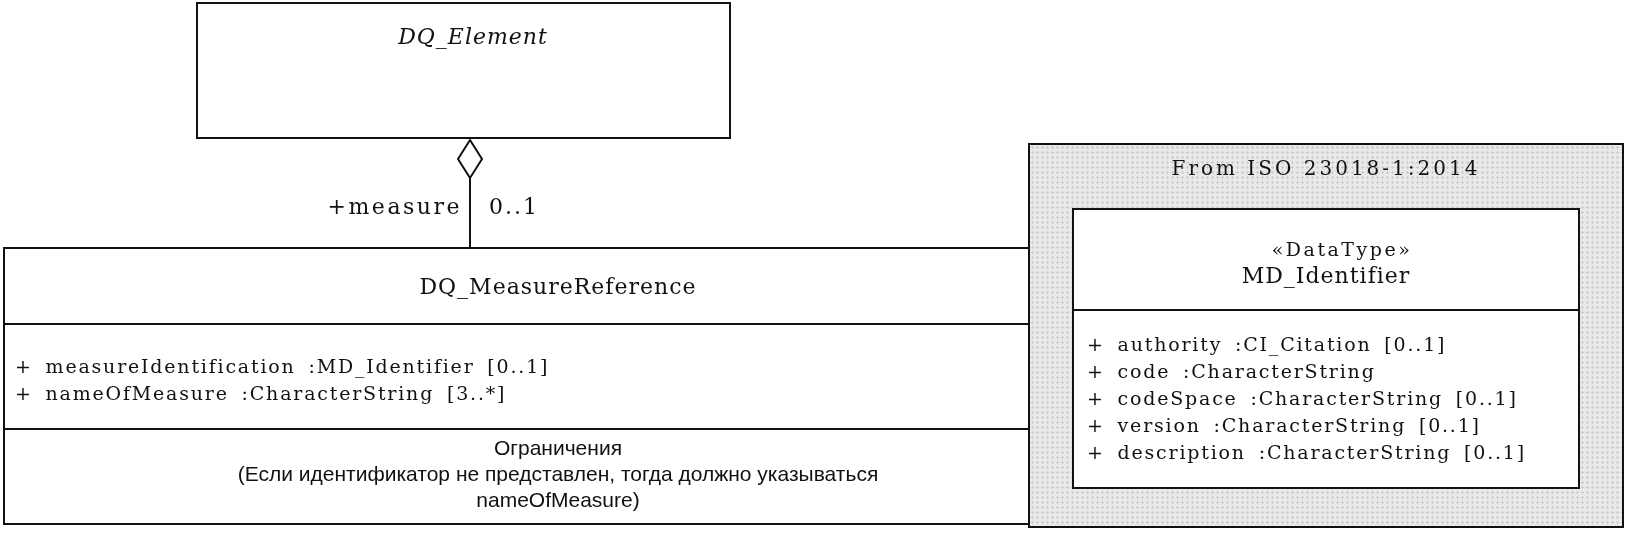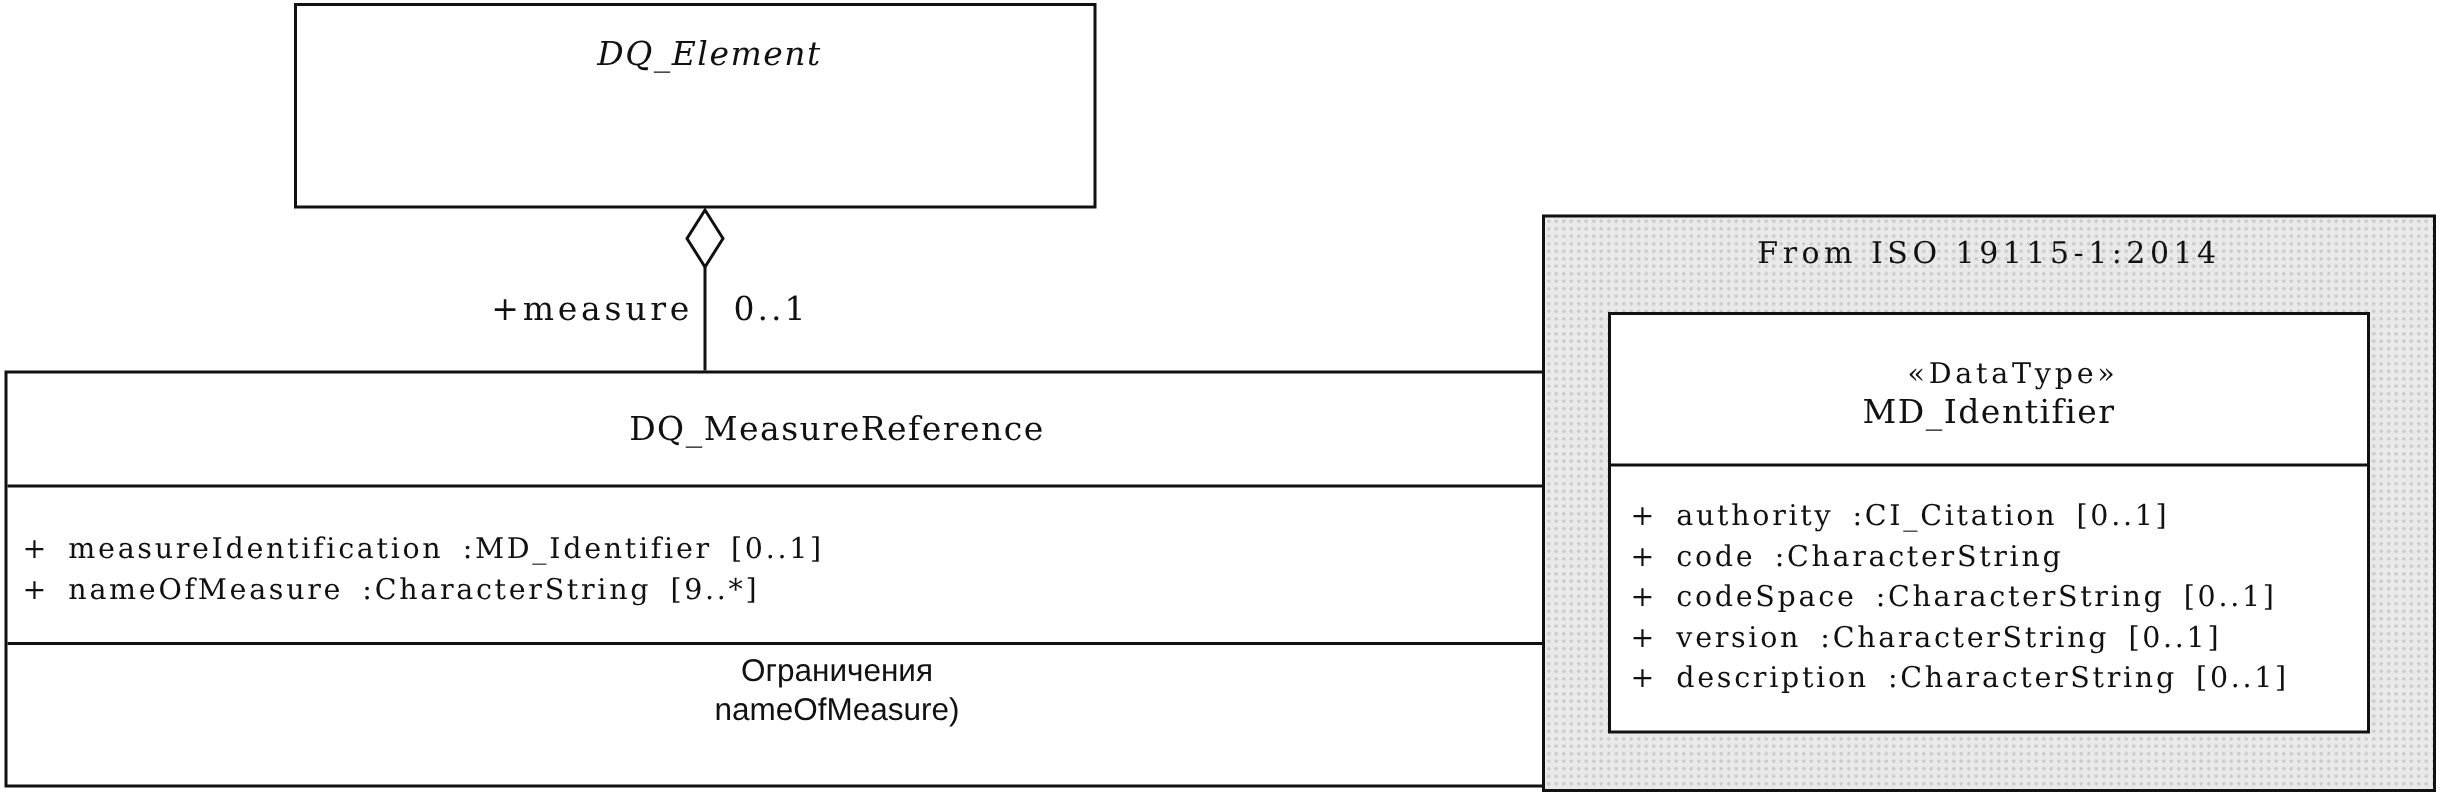--- a/index.html
+++ b/index.html
@@ -158,30 +158,31 @@
     <polygon points="15,2 27,21 15,40 3,21" fill="#ffffff" stroke="#111111" stroke-width="2"></polygon>
   </svg>
   <div class="agg-line"></div>
   <div class="role-label">+measure</div>
   <div class="mult-label">0..1</div>
 
   <div class="uml-box dq-measure-ref">
     <div class="compartment-title">DQ_MeasureReference</div>
     <div class="compartment-attrs">
       <div class="attr-line">+ measureIdentification :MD_Identifier [0..1]</div>
-      <div class="attr-line">+ nameOfMeasure :CharacterString [9..*]</div>
+      <div class="attr-line">+ nameOfMeasure :CharacterString [3..*]</div>
     </div>
     <div class="compartment-constraints">
       <div class="constraint-title">Ограничения</div>
+      <div class="constraint-text">(Если идентификатор не представлен, тогда должно указываться</div>
       <div class="constraint-text">nameOfMeasure)</div>
     </div>
   </div>
 
   <div class="iso-package">
-    <div class="pkg-label">From ISO 19115-1:2014</div>
+    <div class="pkg-label">From ISO 23018-1:2014</div>
   </div>
 
   <div class="uml-box md-identifier">
     <div class="compartment-title">
       <div class="stereotype">«DataType»</div>
       <div class="class-name">MD_Identifier</div>
     </div>
     <div class="compartment-attrs">
       <div class="attr-line">+ authority :CI_Citation [0..1]</div>
       <div class="attr-line">+ code :CharacterString</div>

